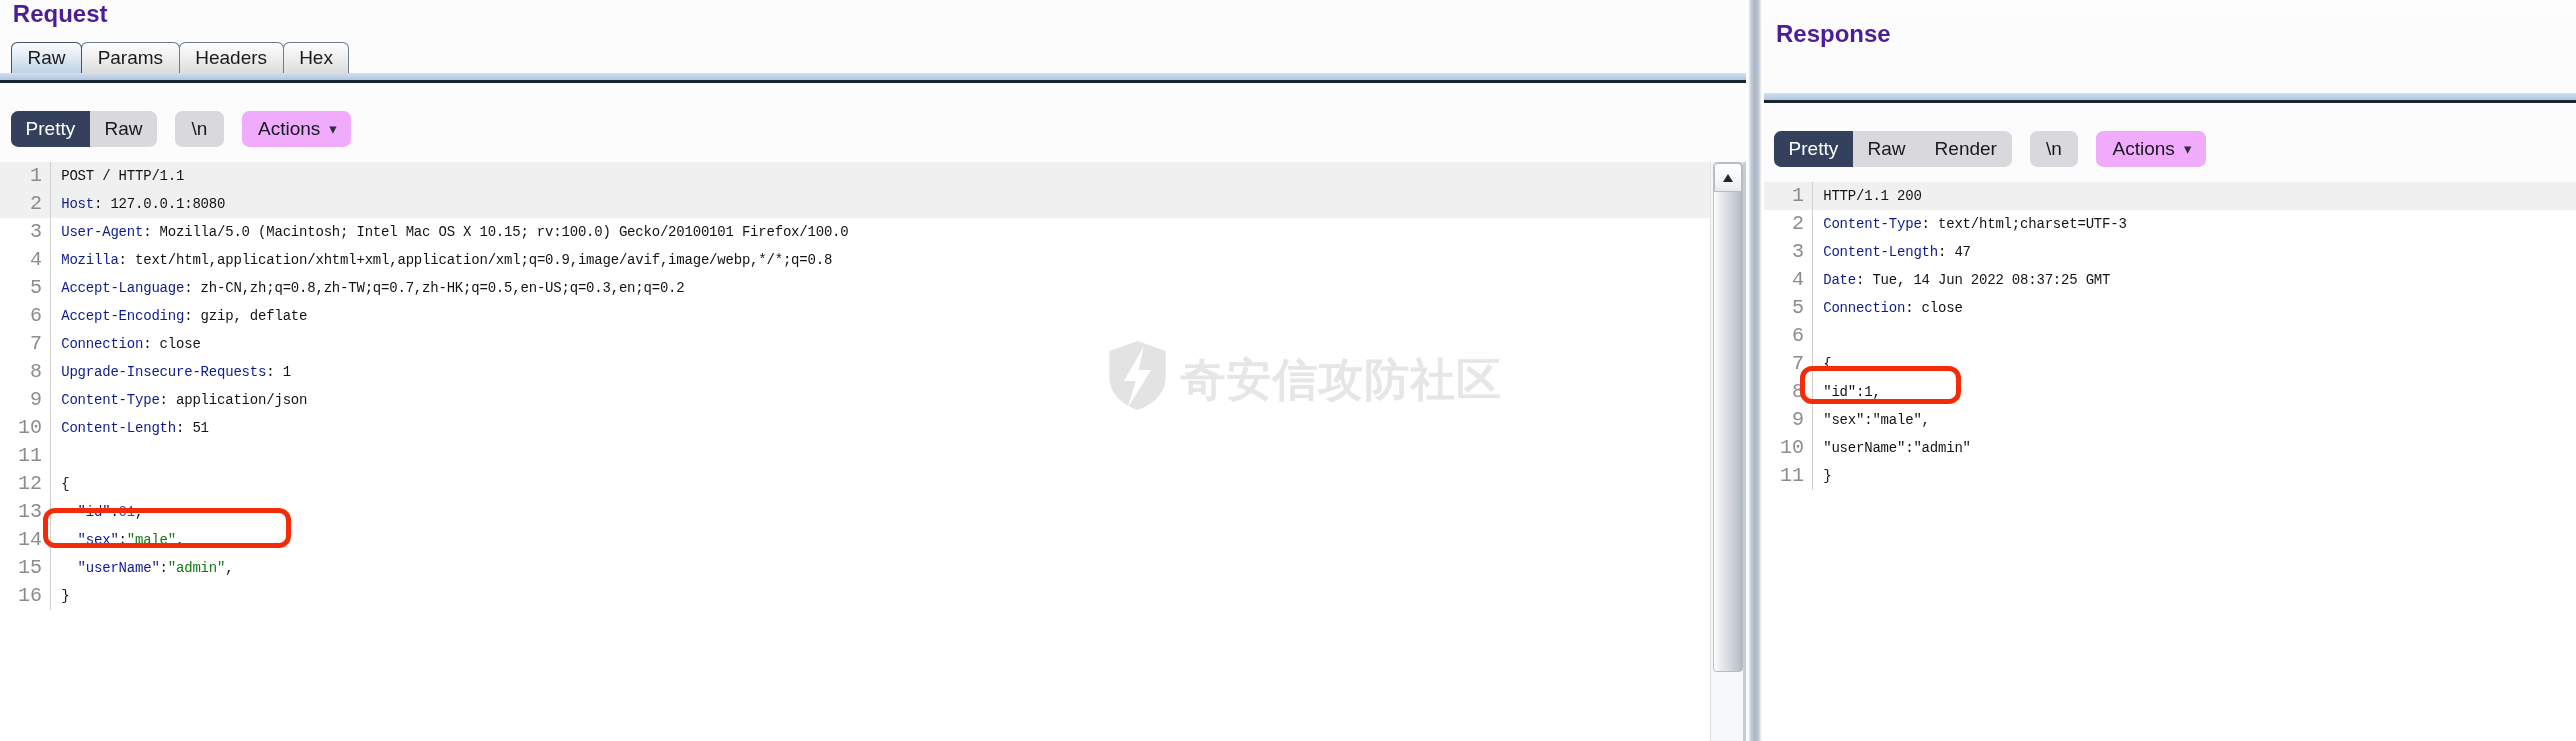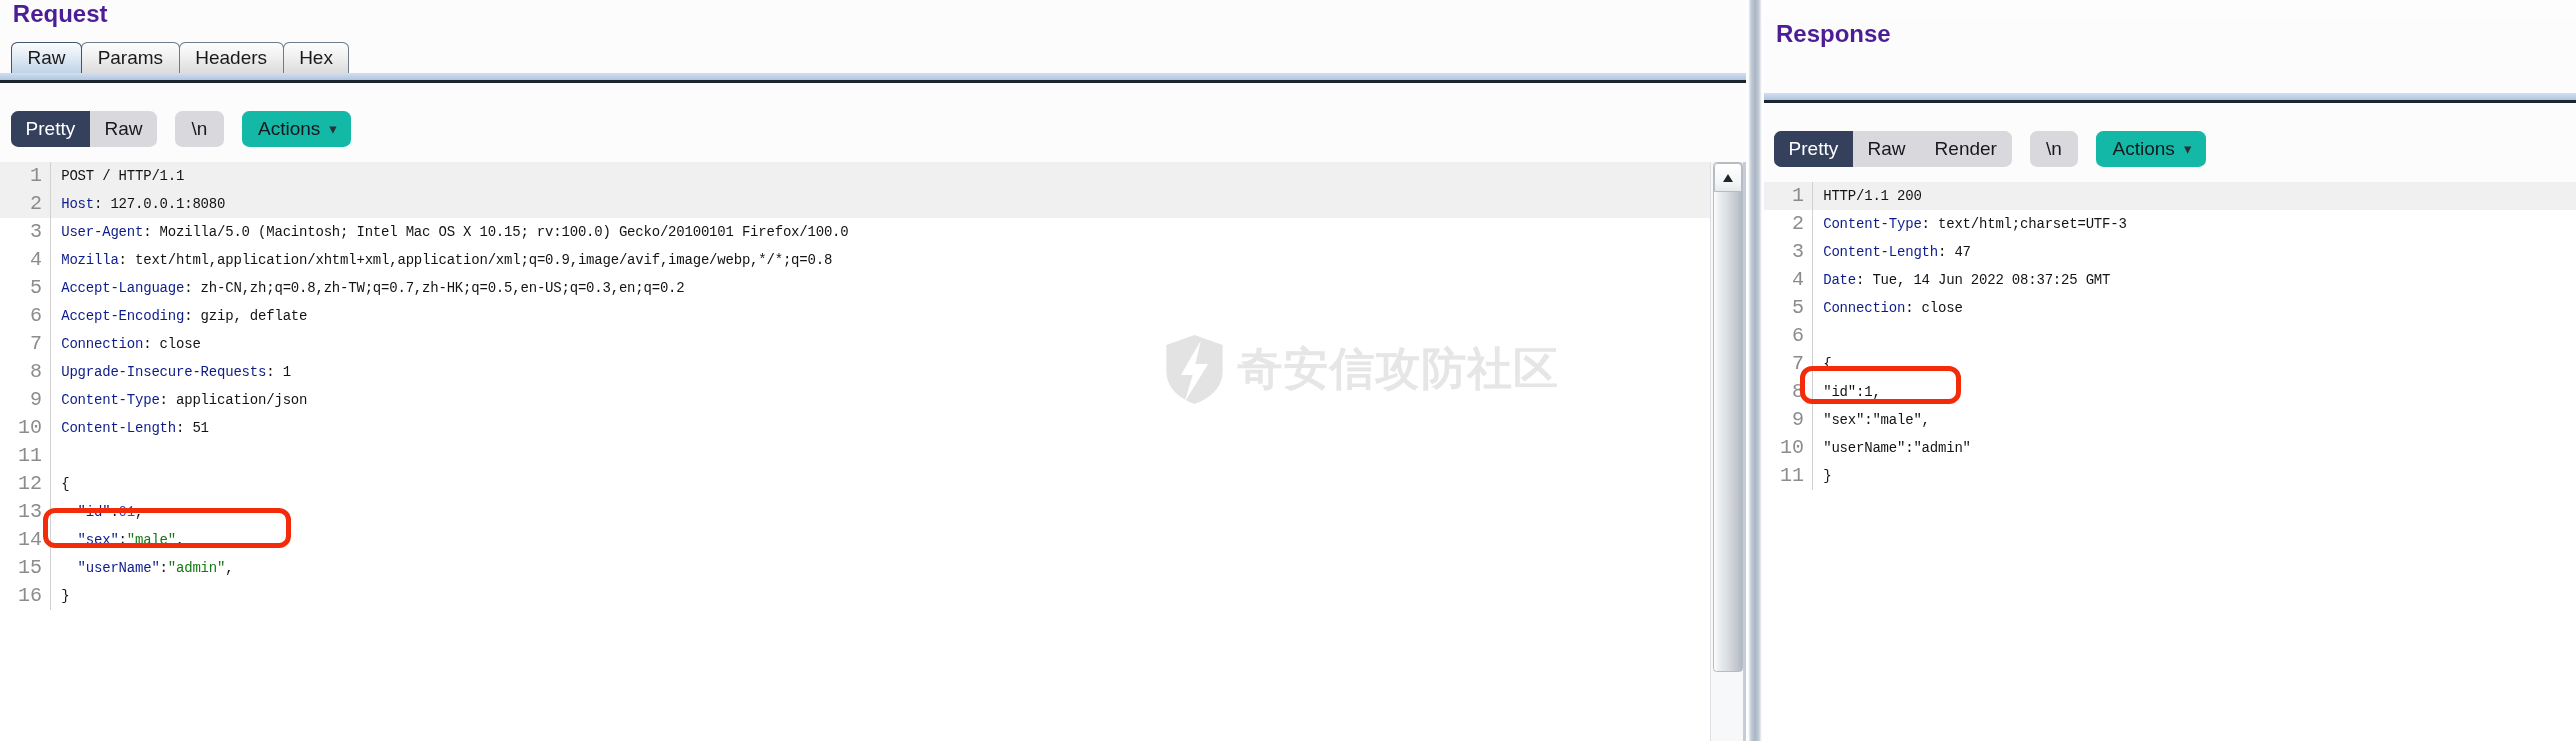--- a/index.html
+++ b/index.html
@@ -149,21 +149,21 @@
     line-height: 36px;
     padding: 0 16.4px;
     font-size: 19px;
     color: #16181d;
     margin-right: 18px;
     font-family: "Liberation Sans", sans-serif;
   }
   .actions-btn {
     display: inline-block;
     vertical-align: middle;
-    background: #14b8a6;
+    background: #f0abfc;
     border-radius: 7.3px;
     height: 36px;
     line-height: 36px;
     padding: 0 14.6px 0 16.4px;
     font-size: 19px;
     color: #16181d;
     font-family: "Liberation Sans", sans-serif;
   }
   .actions-btn .caret {
     display: inline-block;
@@ -285,26 +285,26 @@
     background: transparent;
     pointer-events: none;
     box-sizing: border-box;
   }
   #annot-request  { left: 43px;   top: 508px; width: 248px; height: 40px; }
   #annot-response { left: 1800px; top: 366px; width: 161px; height: 38px; }
 
   
   #watermark {
     position: absolute;
-    left: 1166px;
+    left: 1109px;
     top: 328px;
     width: 383px;
     height: 82px;
     display: flex;
-    align-items: center;
+    align-items: flex-end;
     pointer-events: none;
     opacity: 1;
   }
   #watermark .wm-logo {
     width: 57px; height: 69px;
     margin-right: 14.6px;
     flex: 0 0 auto;
   }
   #watermark .wm-text {
     font-family: "DejaVu Sans", sans-serif;

